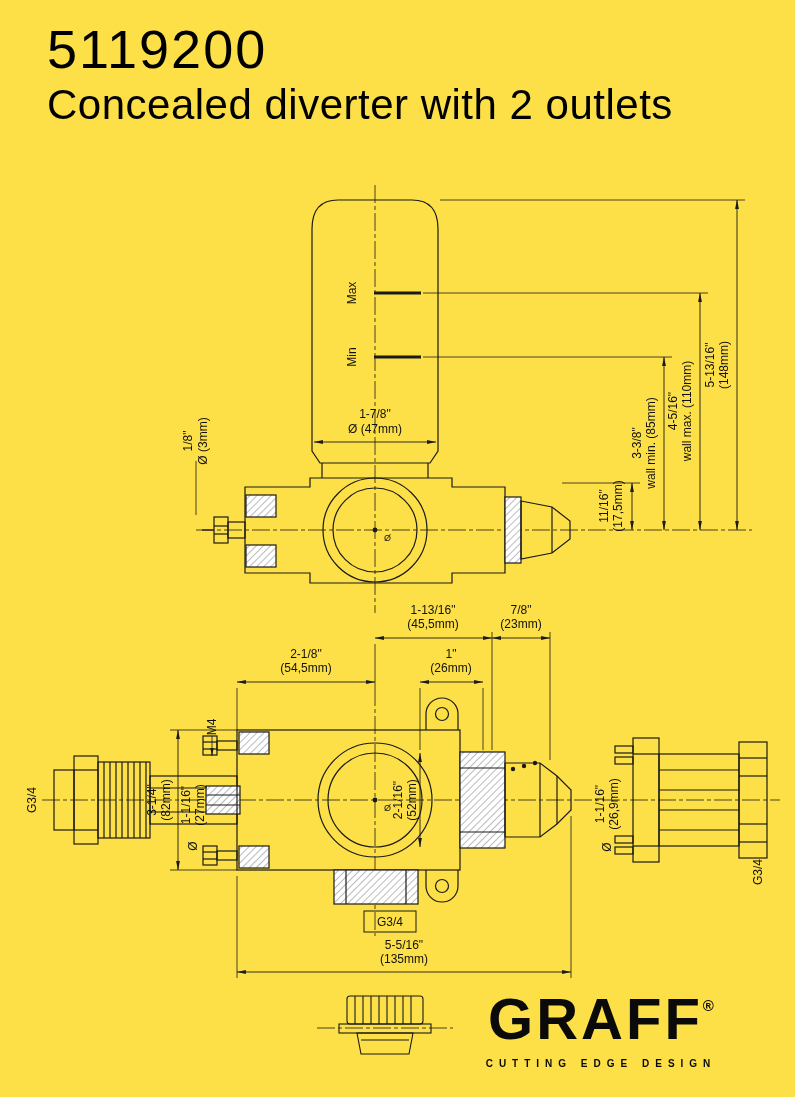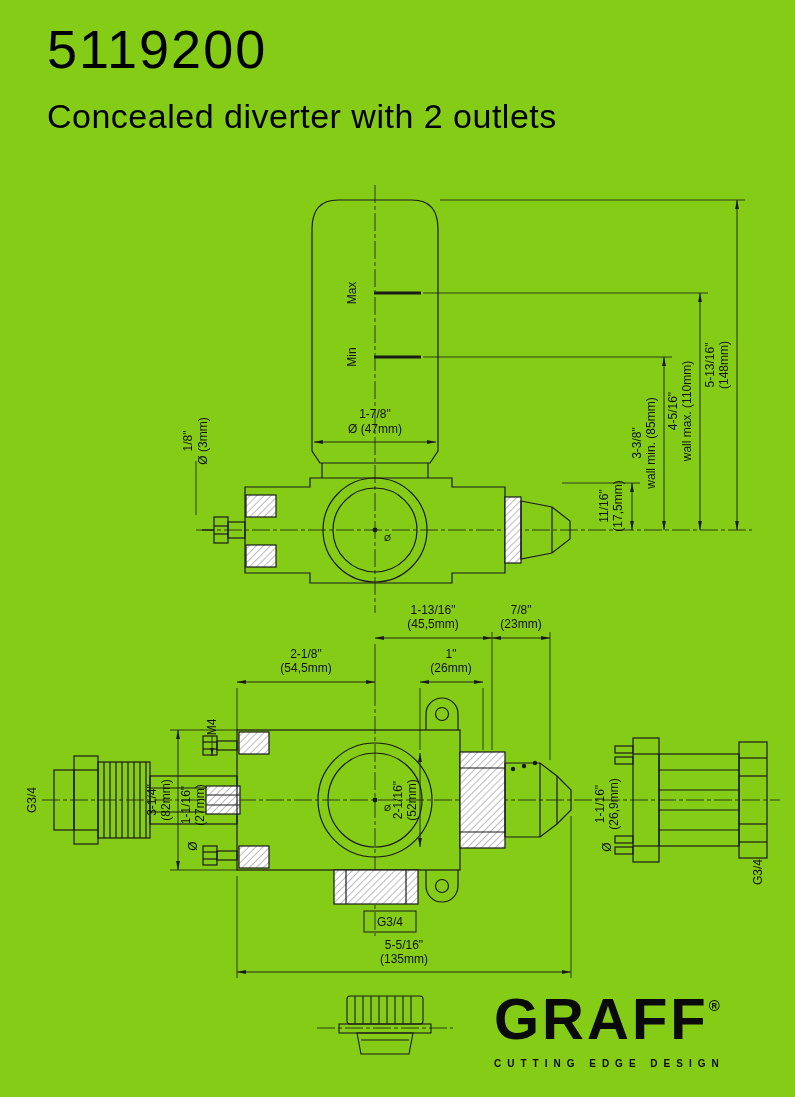--- a/index.html
+++ b/index.html
@@ -1,28 +1,28 @@
 <!DOCTYPE html>
 <html><head>
 <meta charset="utf-8">
 <style>
   * { margin:0; padding:0; box-sizing:border-box; }
   html,body { background:#fff; }
   body { font-family:"Liberation Sans","DejaVu Sans",sans-serif; color:#111; }
-  .page { position:relative; width:795px; height:1097px; background:#84cc16; overflow:hidden; }
+  .page { position:relative; width:795px; height:1097px; background:#fde047; overflow:hidden; }
   .abs { position:absolute; }
   .header { position:absolute; left:47px; top:20px; }
   .part-number { font-size:54px; letter-spacing:2px; color:#000; line-height:1.1; }
-  .title { font-size:34px; color:#000; margin-top:18px; letter-spacing:0.5px; }
+  .title { font-size:42px; color:#000; margin-top:2px; letter-spacing:0.5px; }
   svg text { font-family:"Liberation Sans","DejaVu Sans",sans-serif; fill:#111; }
   .dimt { font-size:12px; }
   .smallt { font-size:9px; }
   .cl { stroke-dasharray:18 3 4 3; stroke-width:0.8; }
   .dl { stroke-width:0.9; }
-  .logo { position:absolute; left:494px; top:990px; width:270px; }
+  .logo { position:absolute; left:466px; top:990px; width:270px; text-align:center; }
   .brand-row { font-weight:bold; font-size:58px; line-height:1; letter-spacing:3px; color:#0a0a0a; white-space:nowrap; }
   .brand-row sup { font-size:15px; font-weight:bold; vertical-align:28px; letter-spacing:0; }
   .tagline { font-size:10px; font-weight:bold; letter-spacing:6px; margin-top:10px; color:#0a0a0a; white-space:nowrap; }
 </style>
 </head>
 <body>
 
 <div class="page">
 
   <div class="header">

